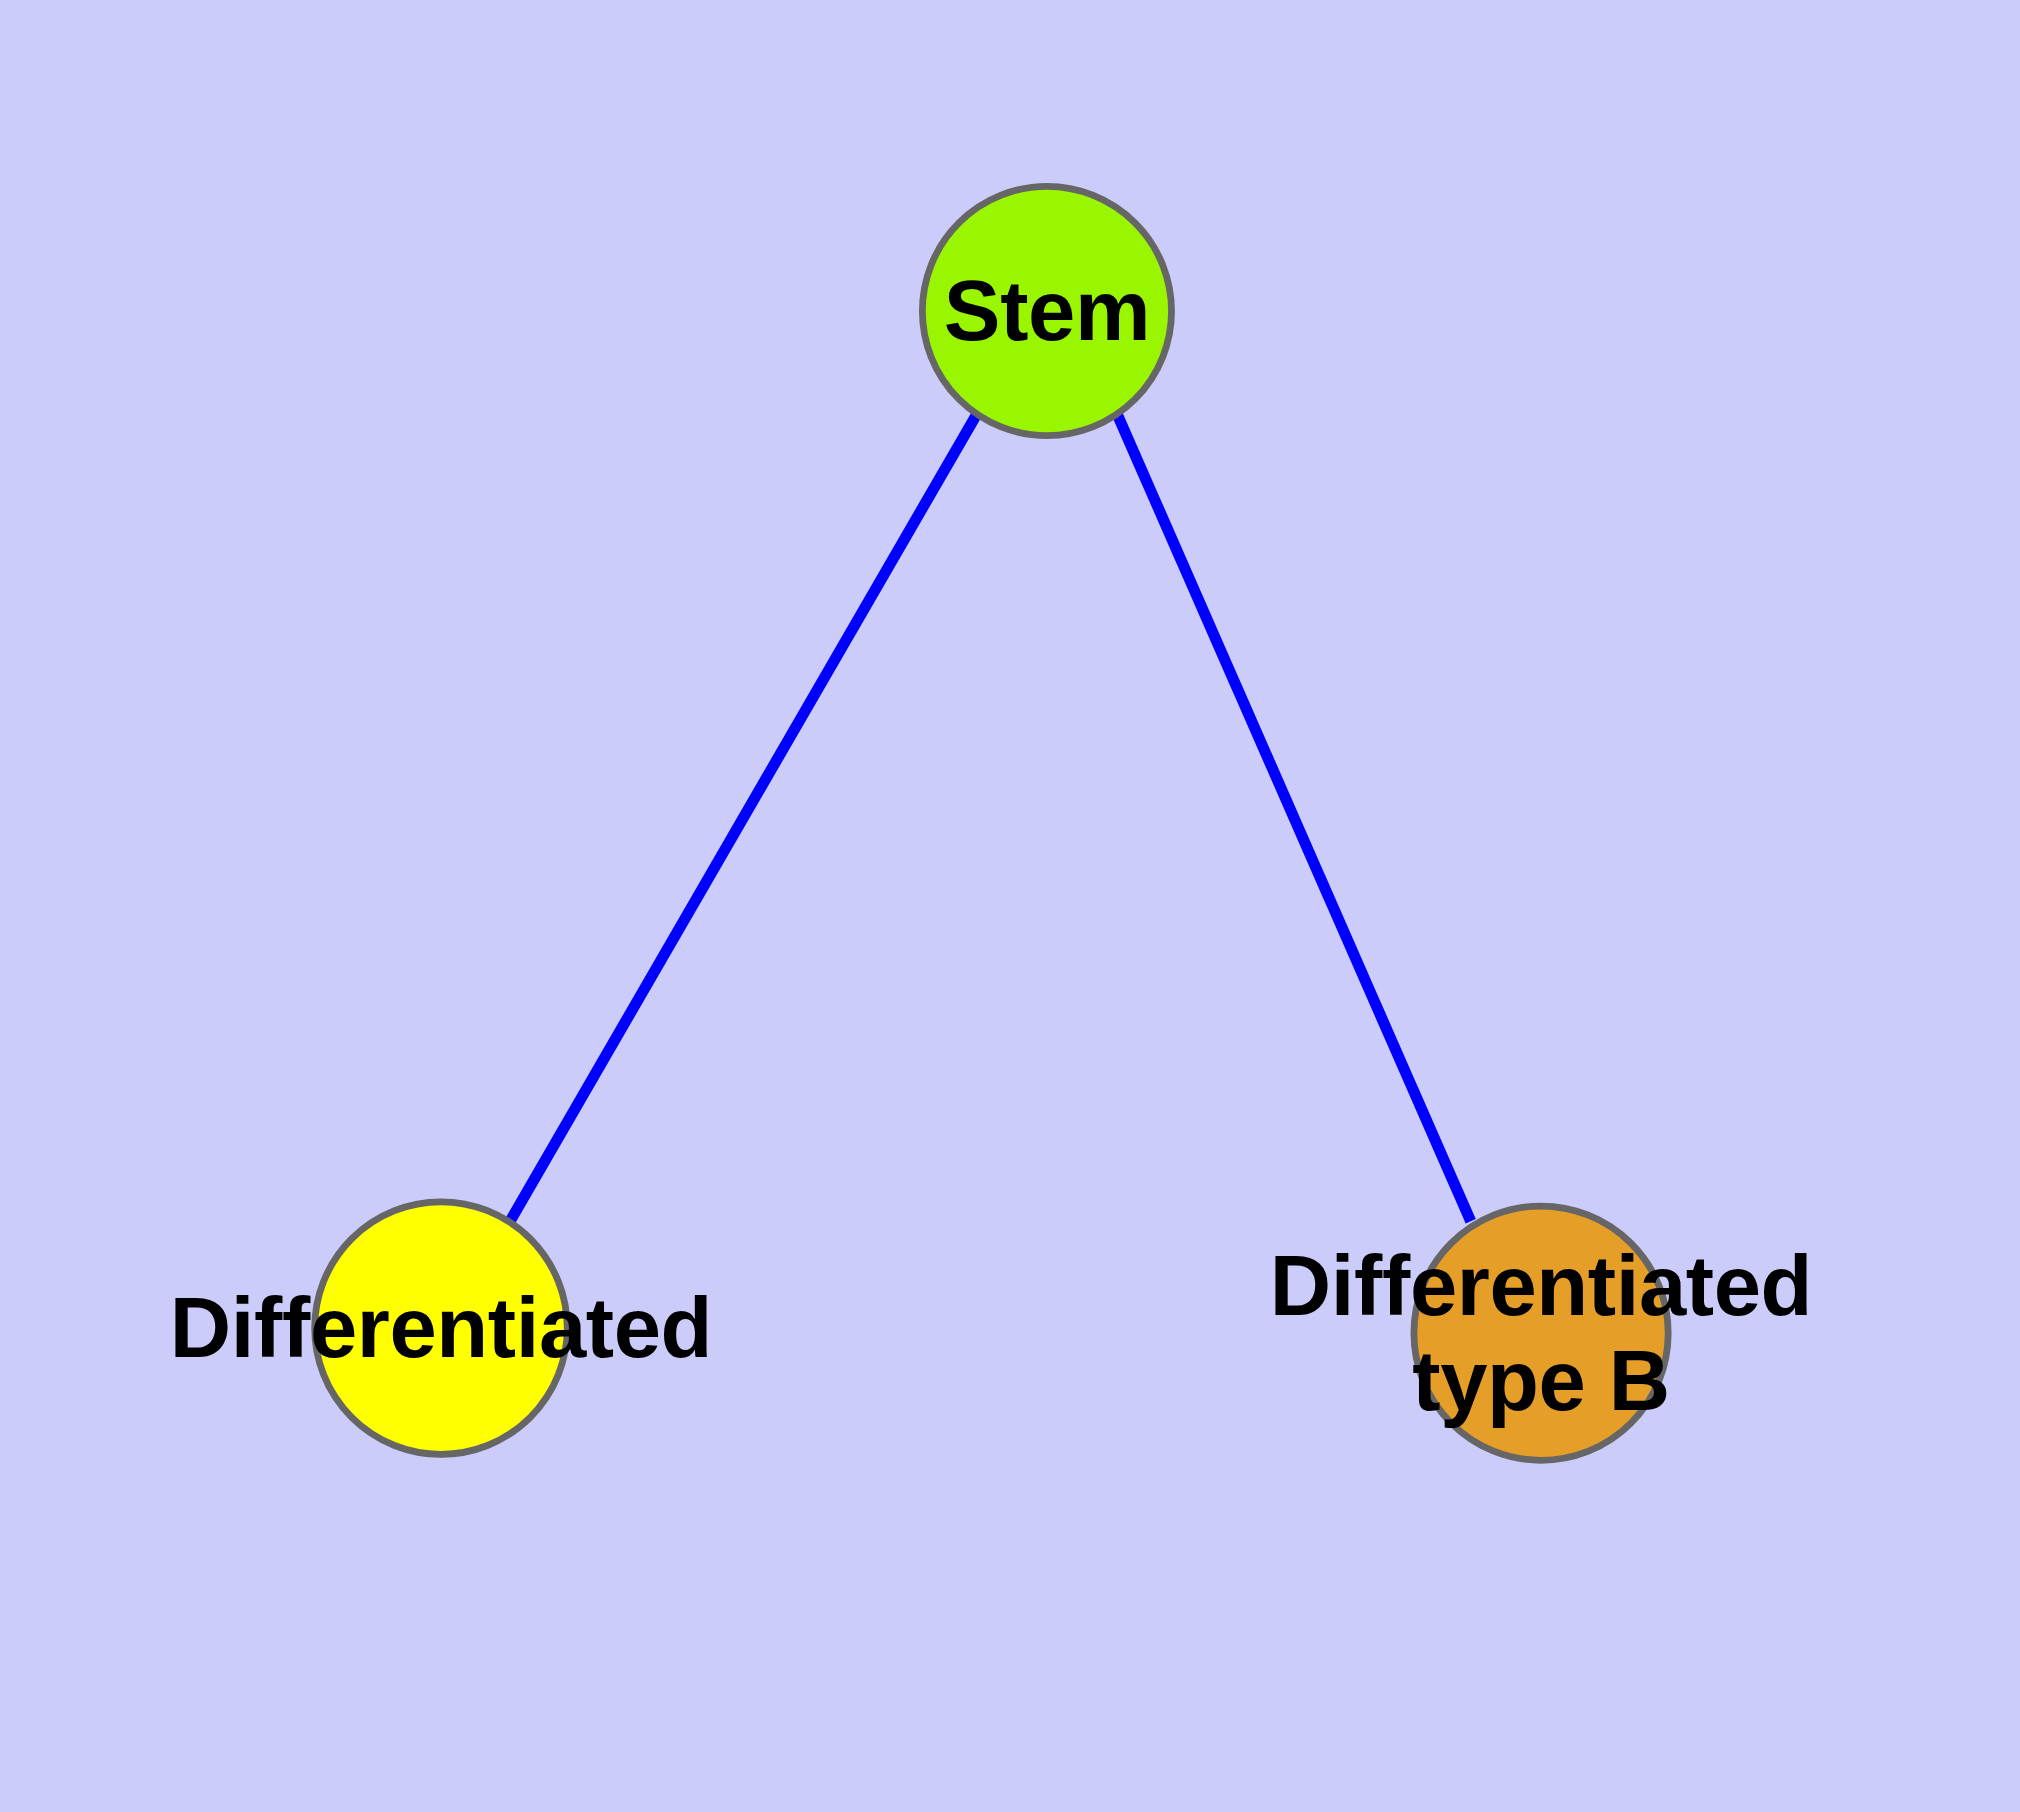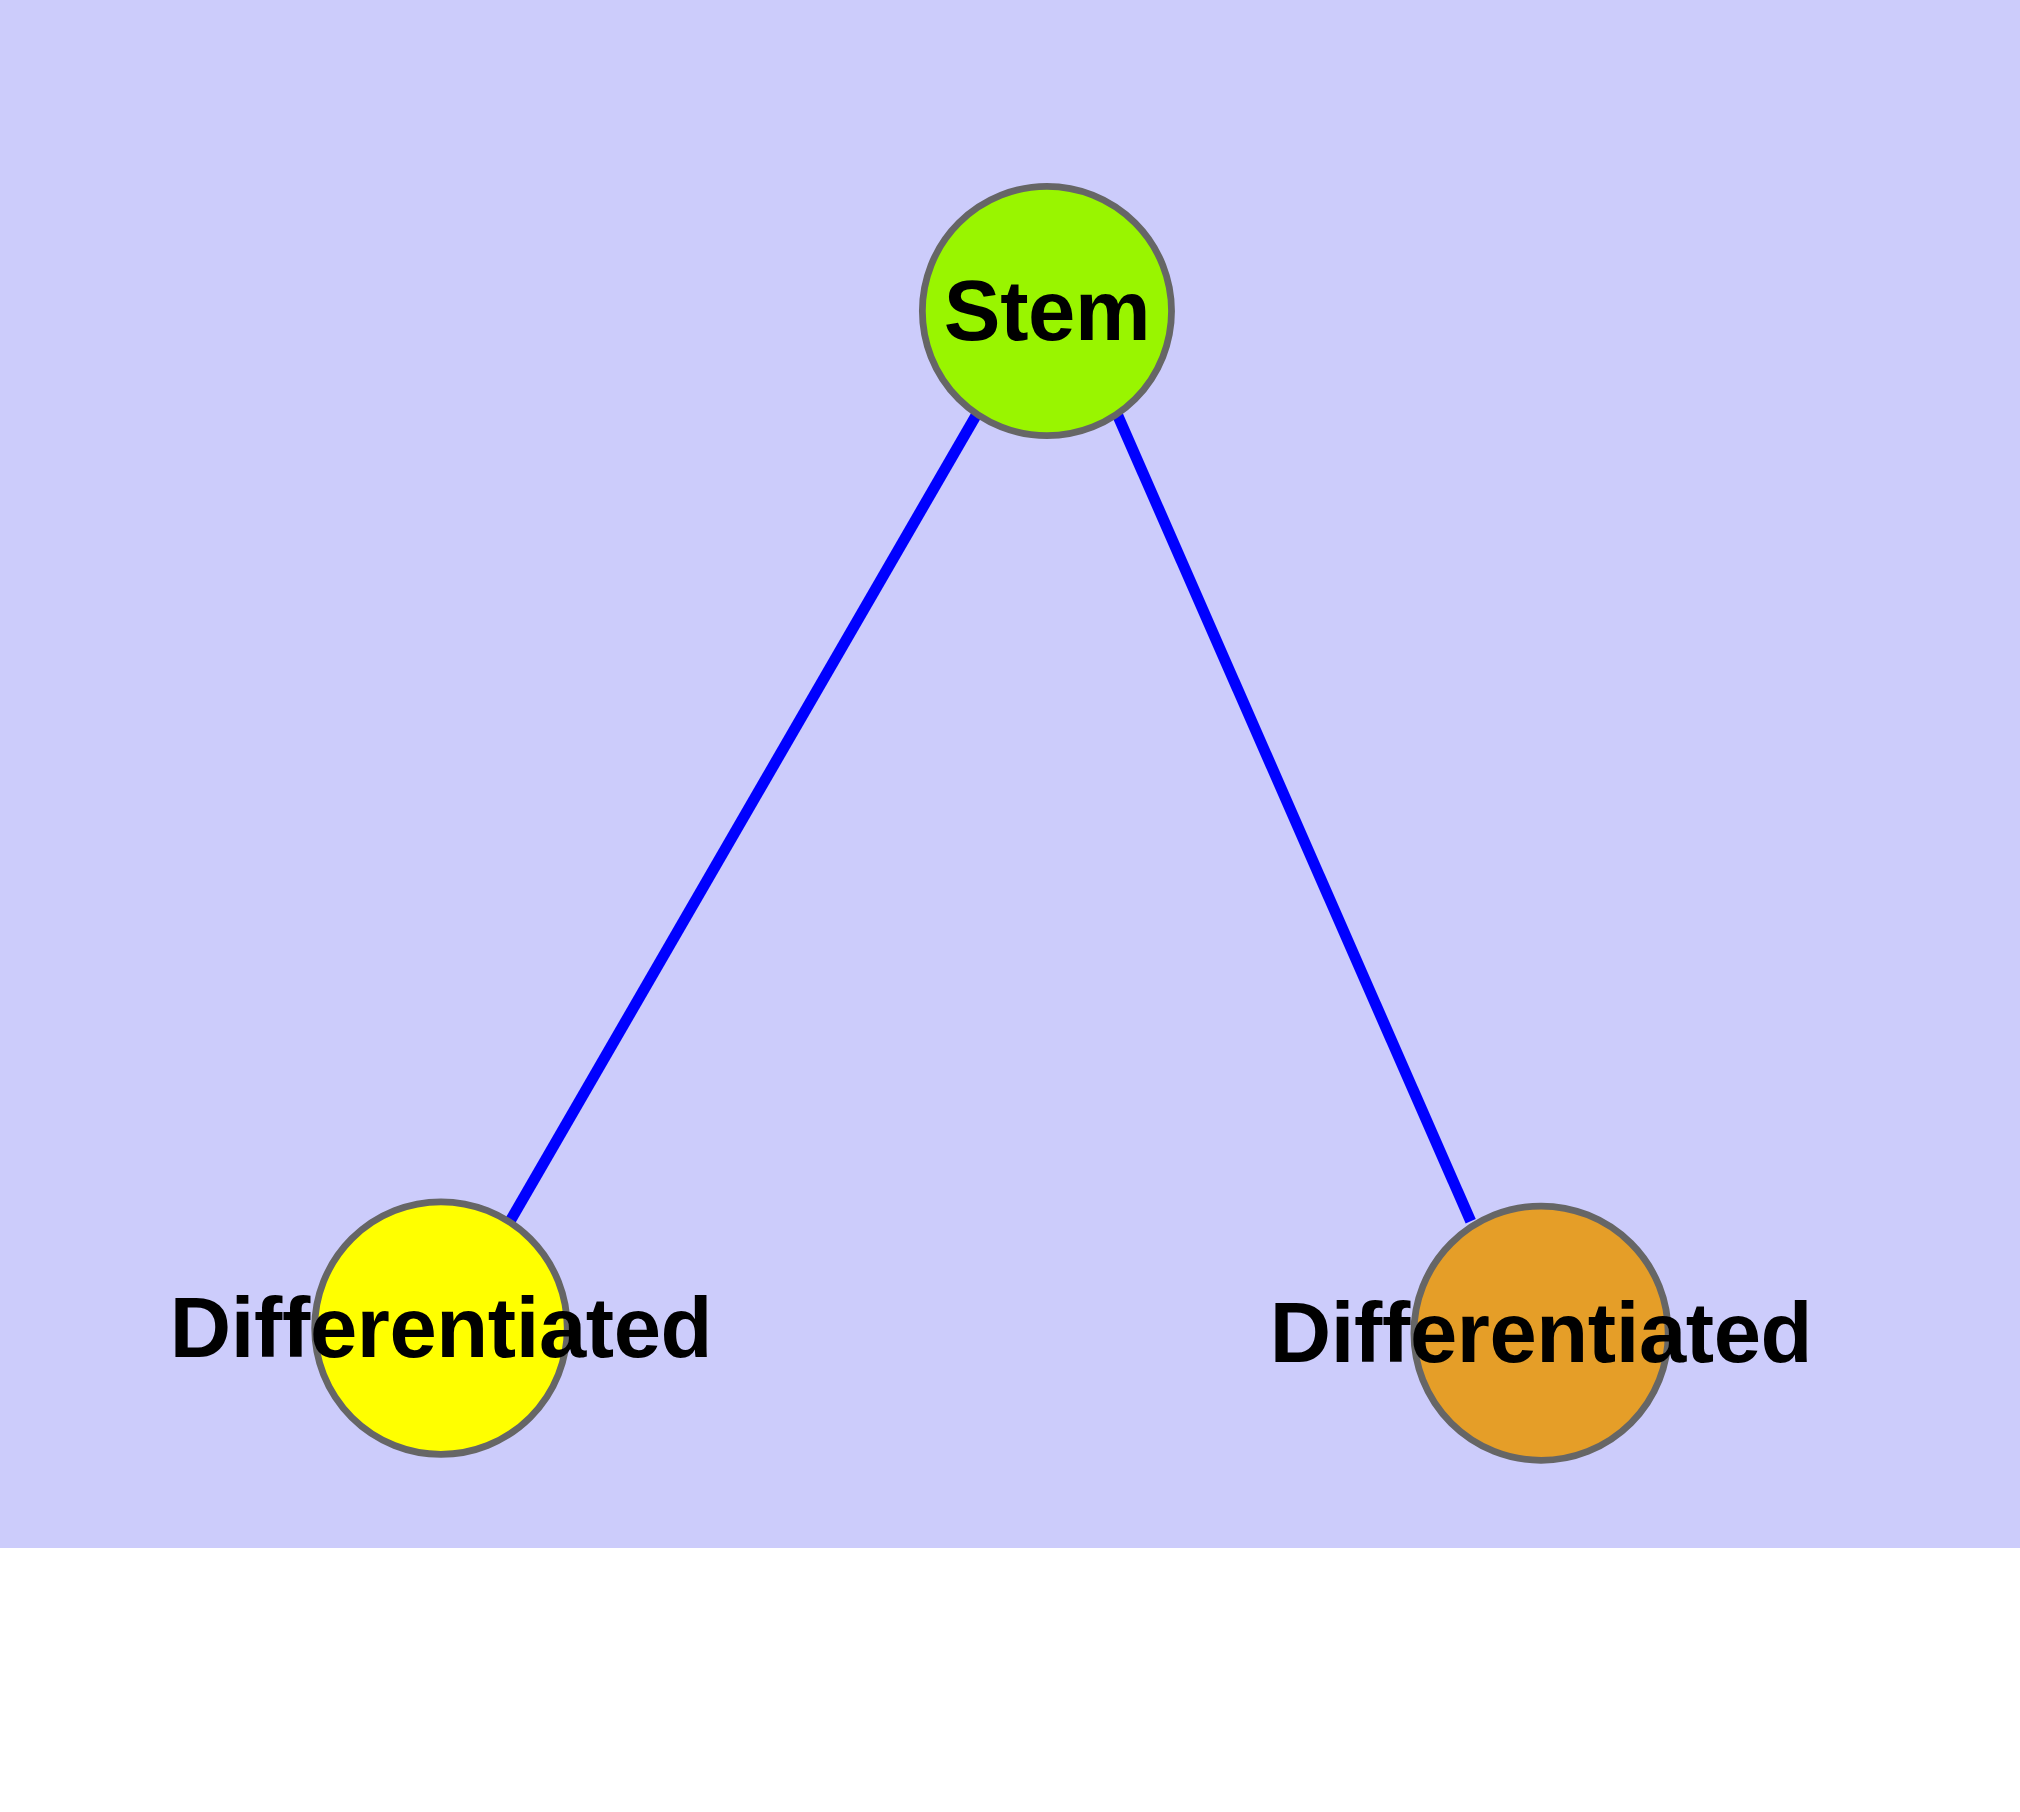--- a/index.html
+++ b/index.html
@@ -37,21 +37,21 @@
     white-space: nowrap;
     line-height: 1.12;
     letter-spacing: -0.4px;
     pointer-events: none;
     transform: translate(-50%, -50%);
   }
 </style>
 </head>
 <body>
 
-<div id="canvas" style="width: 2021px; height: 1548px;">
+<div id="canvas" style="width: 2021px; height: 1812px;">
 
   <div id="graph-bg" style="background: rgb(204, 204, 251);"></div>
 
   <svg id="graph-svg" viewBox="0 0 2384 2138" style="width: 2021px; height: 1812px;">
     <g id="edge-layer">
         <line x1="1152" y1="489" x2="602" y2="1440" stroke="#0000FF" stroke-width="13" stroke-linecap="butt"></line>
         <line x1="1318" y1="489" x2="1735" y2="1441" stroke="#0000FF" stroke-width="13" stroke-linecap="butt"></line>
       </g>
     <g id="node-layer">
         <circle cx="1235" cy="367" r="147" fill="#99F500" stroke="#666666" stroke-width="8"></circle>
@@ -62,17 +62,18 @@
 
   <div id="label-layer">
       <div class="node-label" style="left: 1047px; top: 311px; font-size: 85px;">
         <div>Stem</div>
       </div>
       <div class="node-label" style="left: 441px; top: 1328px; font-size: 85px;">
         <div>Differentiated</div>
       </div>
       <div class="node-label" style="left: 1541px; top: 1333px; font-size: 85px;">
         <div>Differentiated</div>
+        <div>type B</div>
       </div>
     </div>
 
 </div>
 
 
 </body></html>

